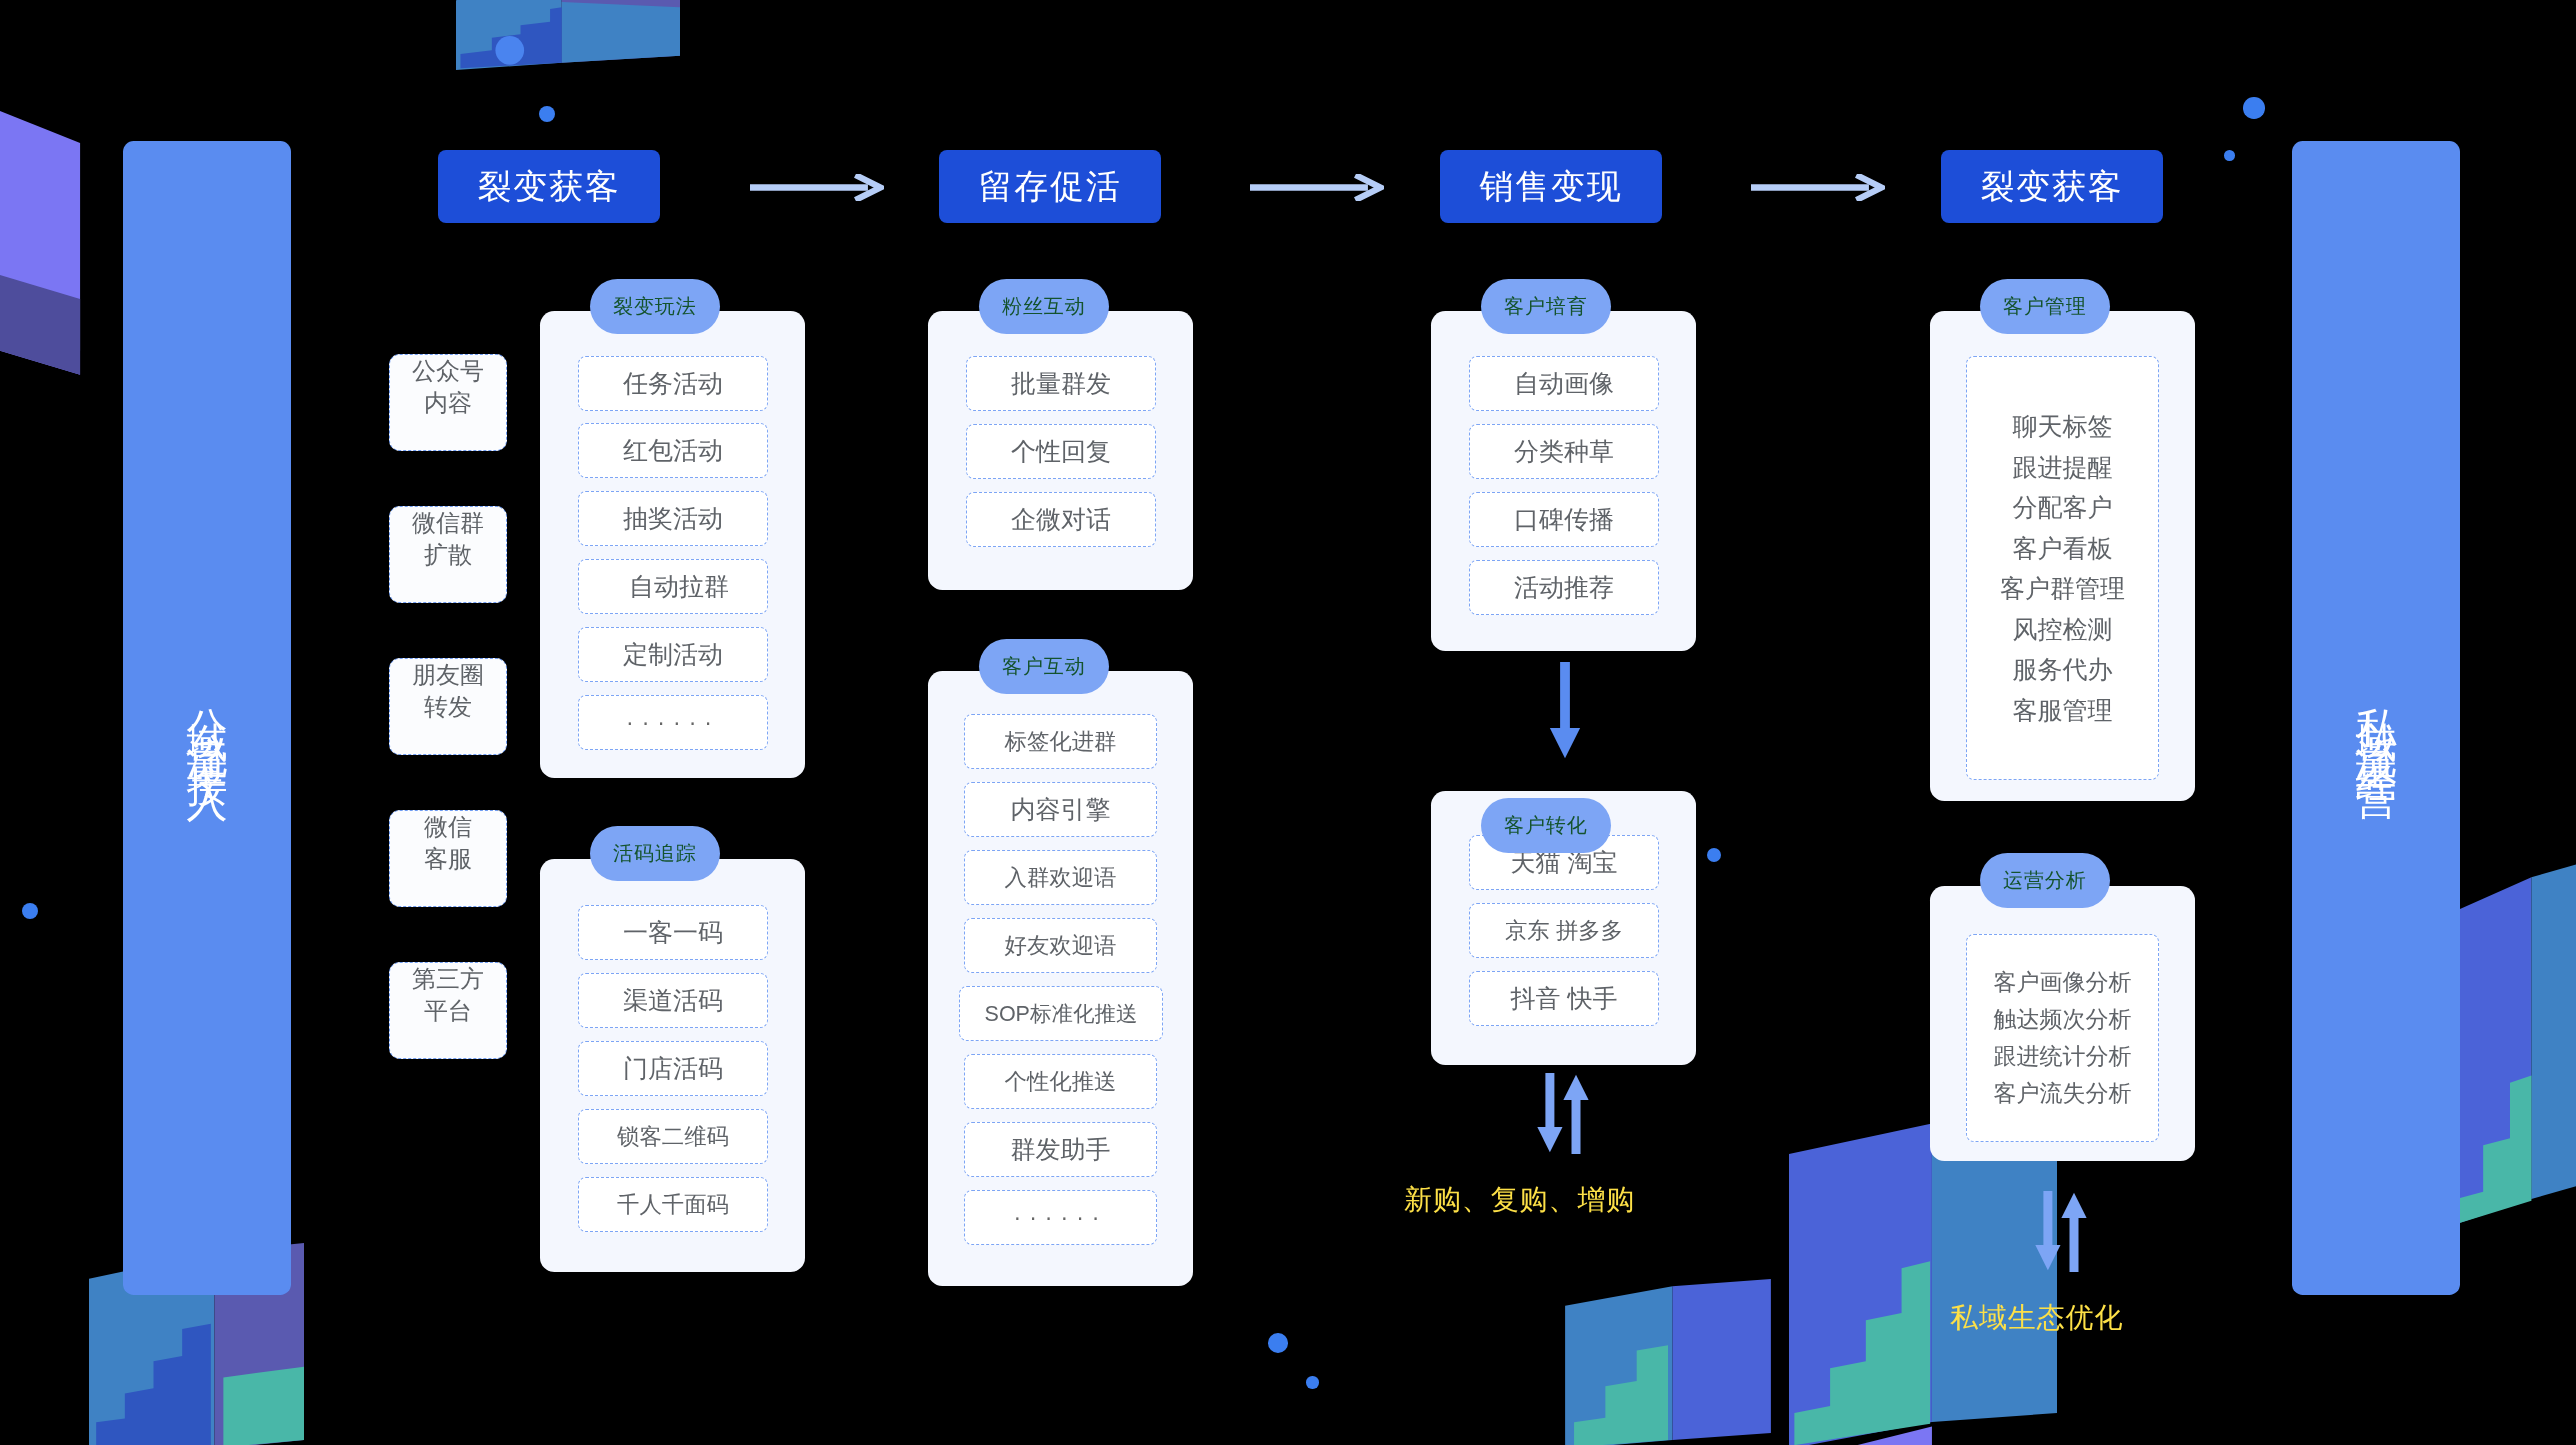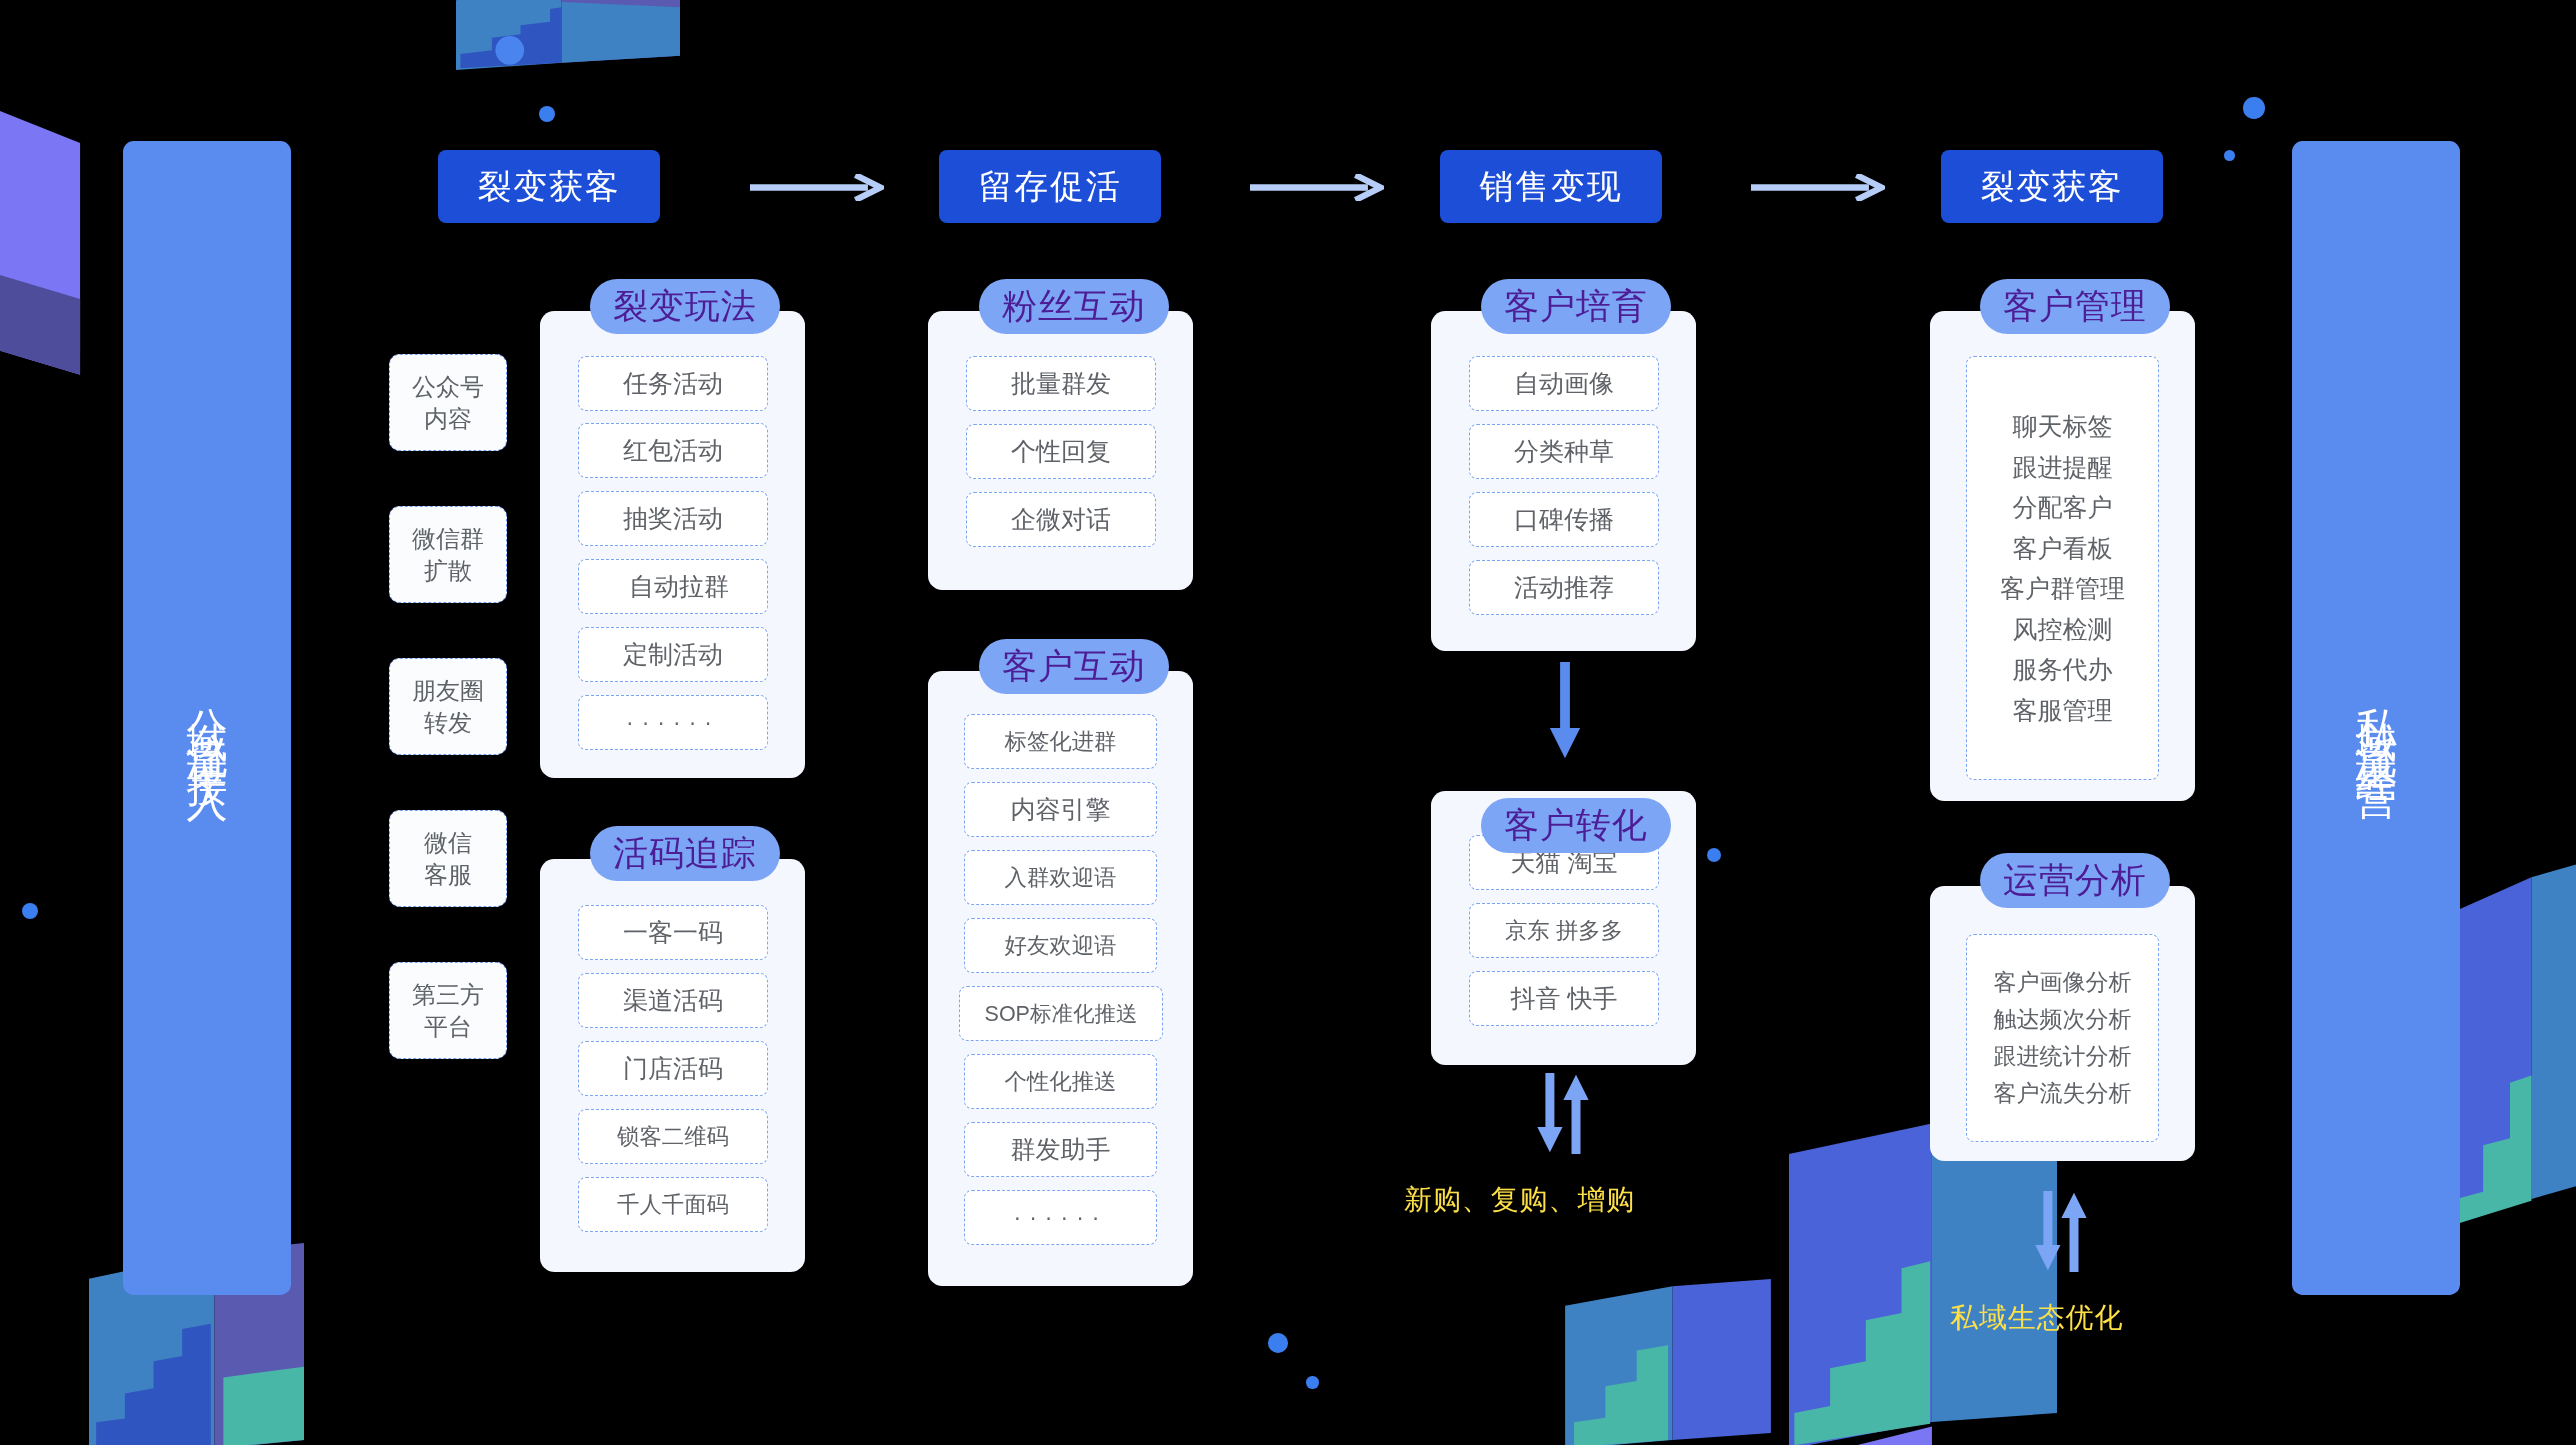--- a/index.html
+++ b/index.html
@@ -45,39 +45,39 @@
     height: 73px;
   }
   .flow-arrow { position: absolute; }
 
   
   .src-box {
     position: absolute;
     background: #fbfcfe;
     border: 1.8px dashed #6f9cf2;
     border-radius: 10.7px;
-    display: flex; align-items: center; justify-content: center;
+    display: flex; justify-content: center;
     color: #5f6368;
     font-size: 24px;
     line-height: 1.32;
     text-align: center;
   }
 
   
   .panel {
     position: absolute;
     background: #f4f7fe;
     border-radius: 14.3px;
   }
   .panel-title {
     position: absolute;
     background: #7da5f5;
     border-radius: 30px;
-    color: #4c1d95;
-    font-size: 35px;
+    color: #14532d;
+    font-size: 20px;
     height: 55px;
     display: flex; align-items: center; justify-content: center;
     letter-spacing: 0.9px;
     padding: 0 23px;
     z-index: 5;
     white-space: nowrap;
   }
   .item {
     position: absolute;
     background: #ffffff;

